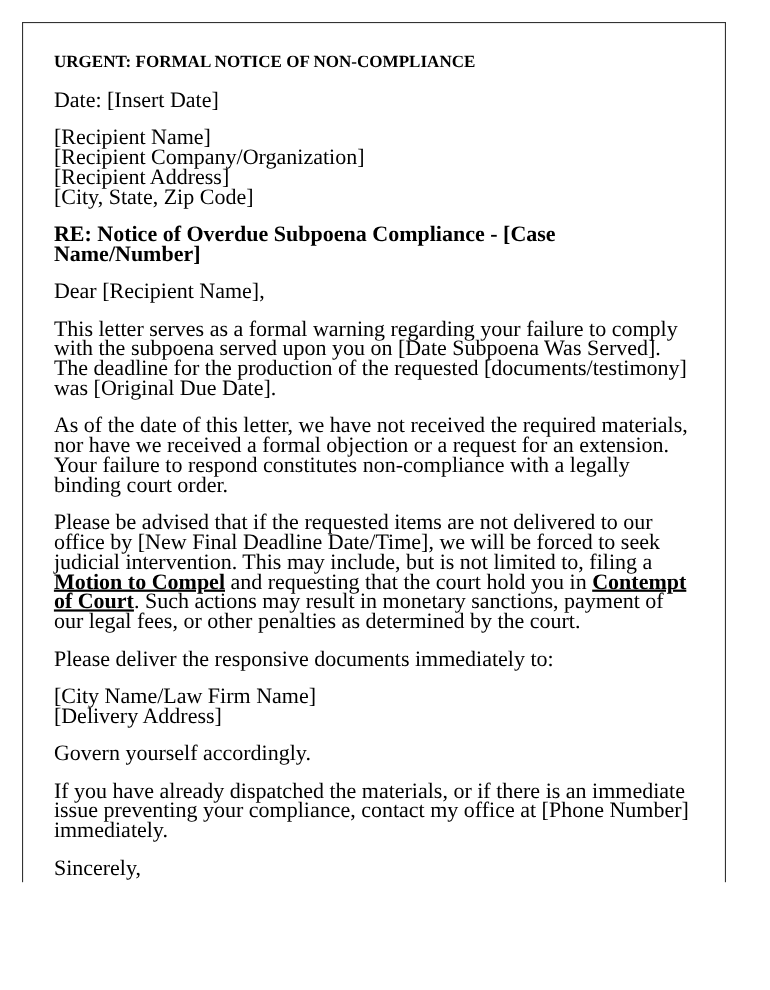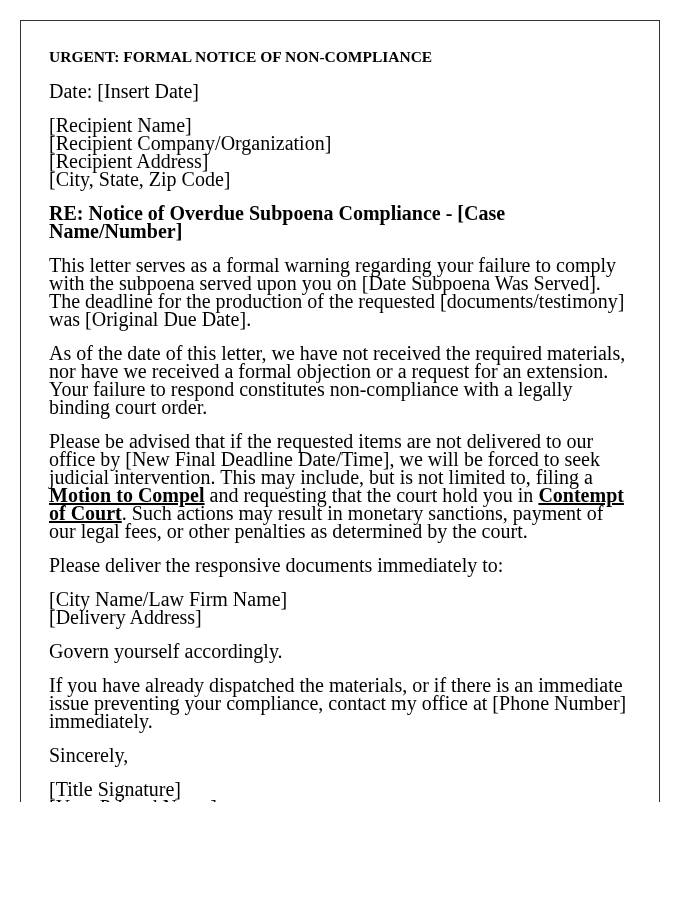--- a/index.html
+++ b/index.html
@@ -56,20 +56,21 @@
 
   <div class="block">
     <div>[Recipient Name]</div>
     <div>[Recipient Company/Organization]</div>
     <div>[Recipient Address]</div>
     <div>[City, State, Zip Code]</div>
   </div>
 
   <p class="re">RE: Notice of Overdue Subpoena Compliance - [Case Name/Number]</p>
 
+  <p>Dear [Recipient Name],</p>
 
   <p>This letter serves as a formal warning regarding your failure to comply with the subpoena served upon you on [Date Subpoena Was Served]. The deadline for the production of the requested [documents/testimony] was [Original Due Date].</p>
 
   <p>As of the date of this letter, we have not received the required materials, nor have we received a formal objection or a request for an extension. Your failure to respond constitutes non-compliance with a legally binding court order.</p>
 
   <p><span>Please be advised that if the requested items are not delivered to our office by [New Final Deadline Date/Time], we will be forced to seek judicial intervention. This may include, but is not limited to, filing a </span><b>Motion to Compel</b><span> and requesting that the court hold you in </span><b>Contempt of Court</b><span>. Such actions may result in monetary sanctions, payment of our legal fees, or other penalties as determined by the court.</span></p>
 
   <p>Please deliver the responsive documents immediately to:</p>
 
   <div class="block">

